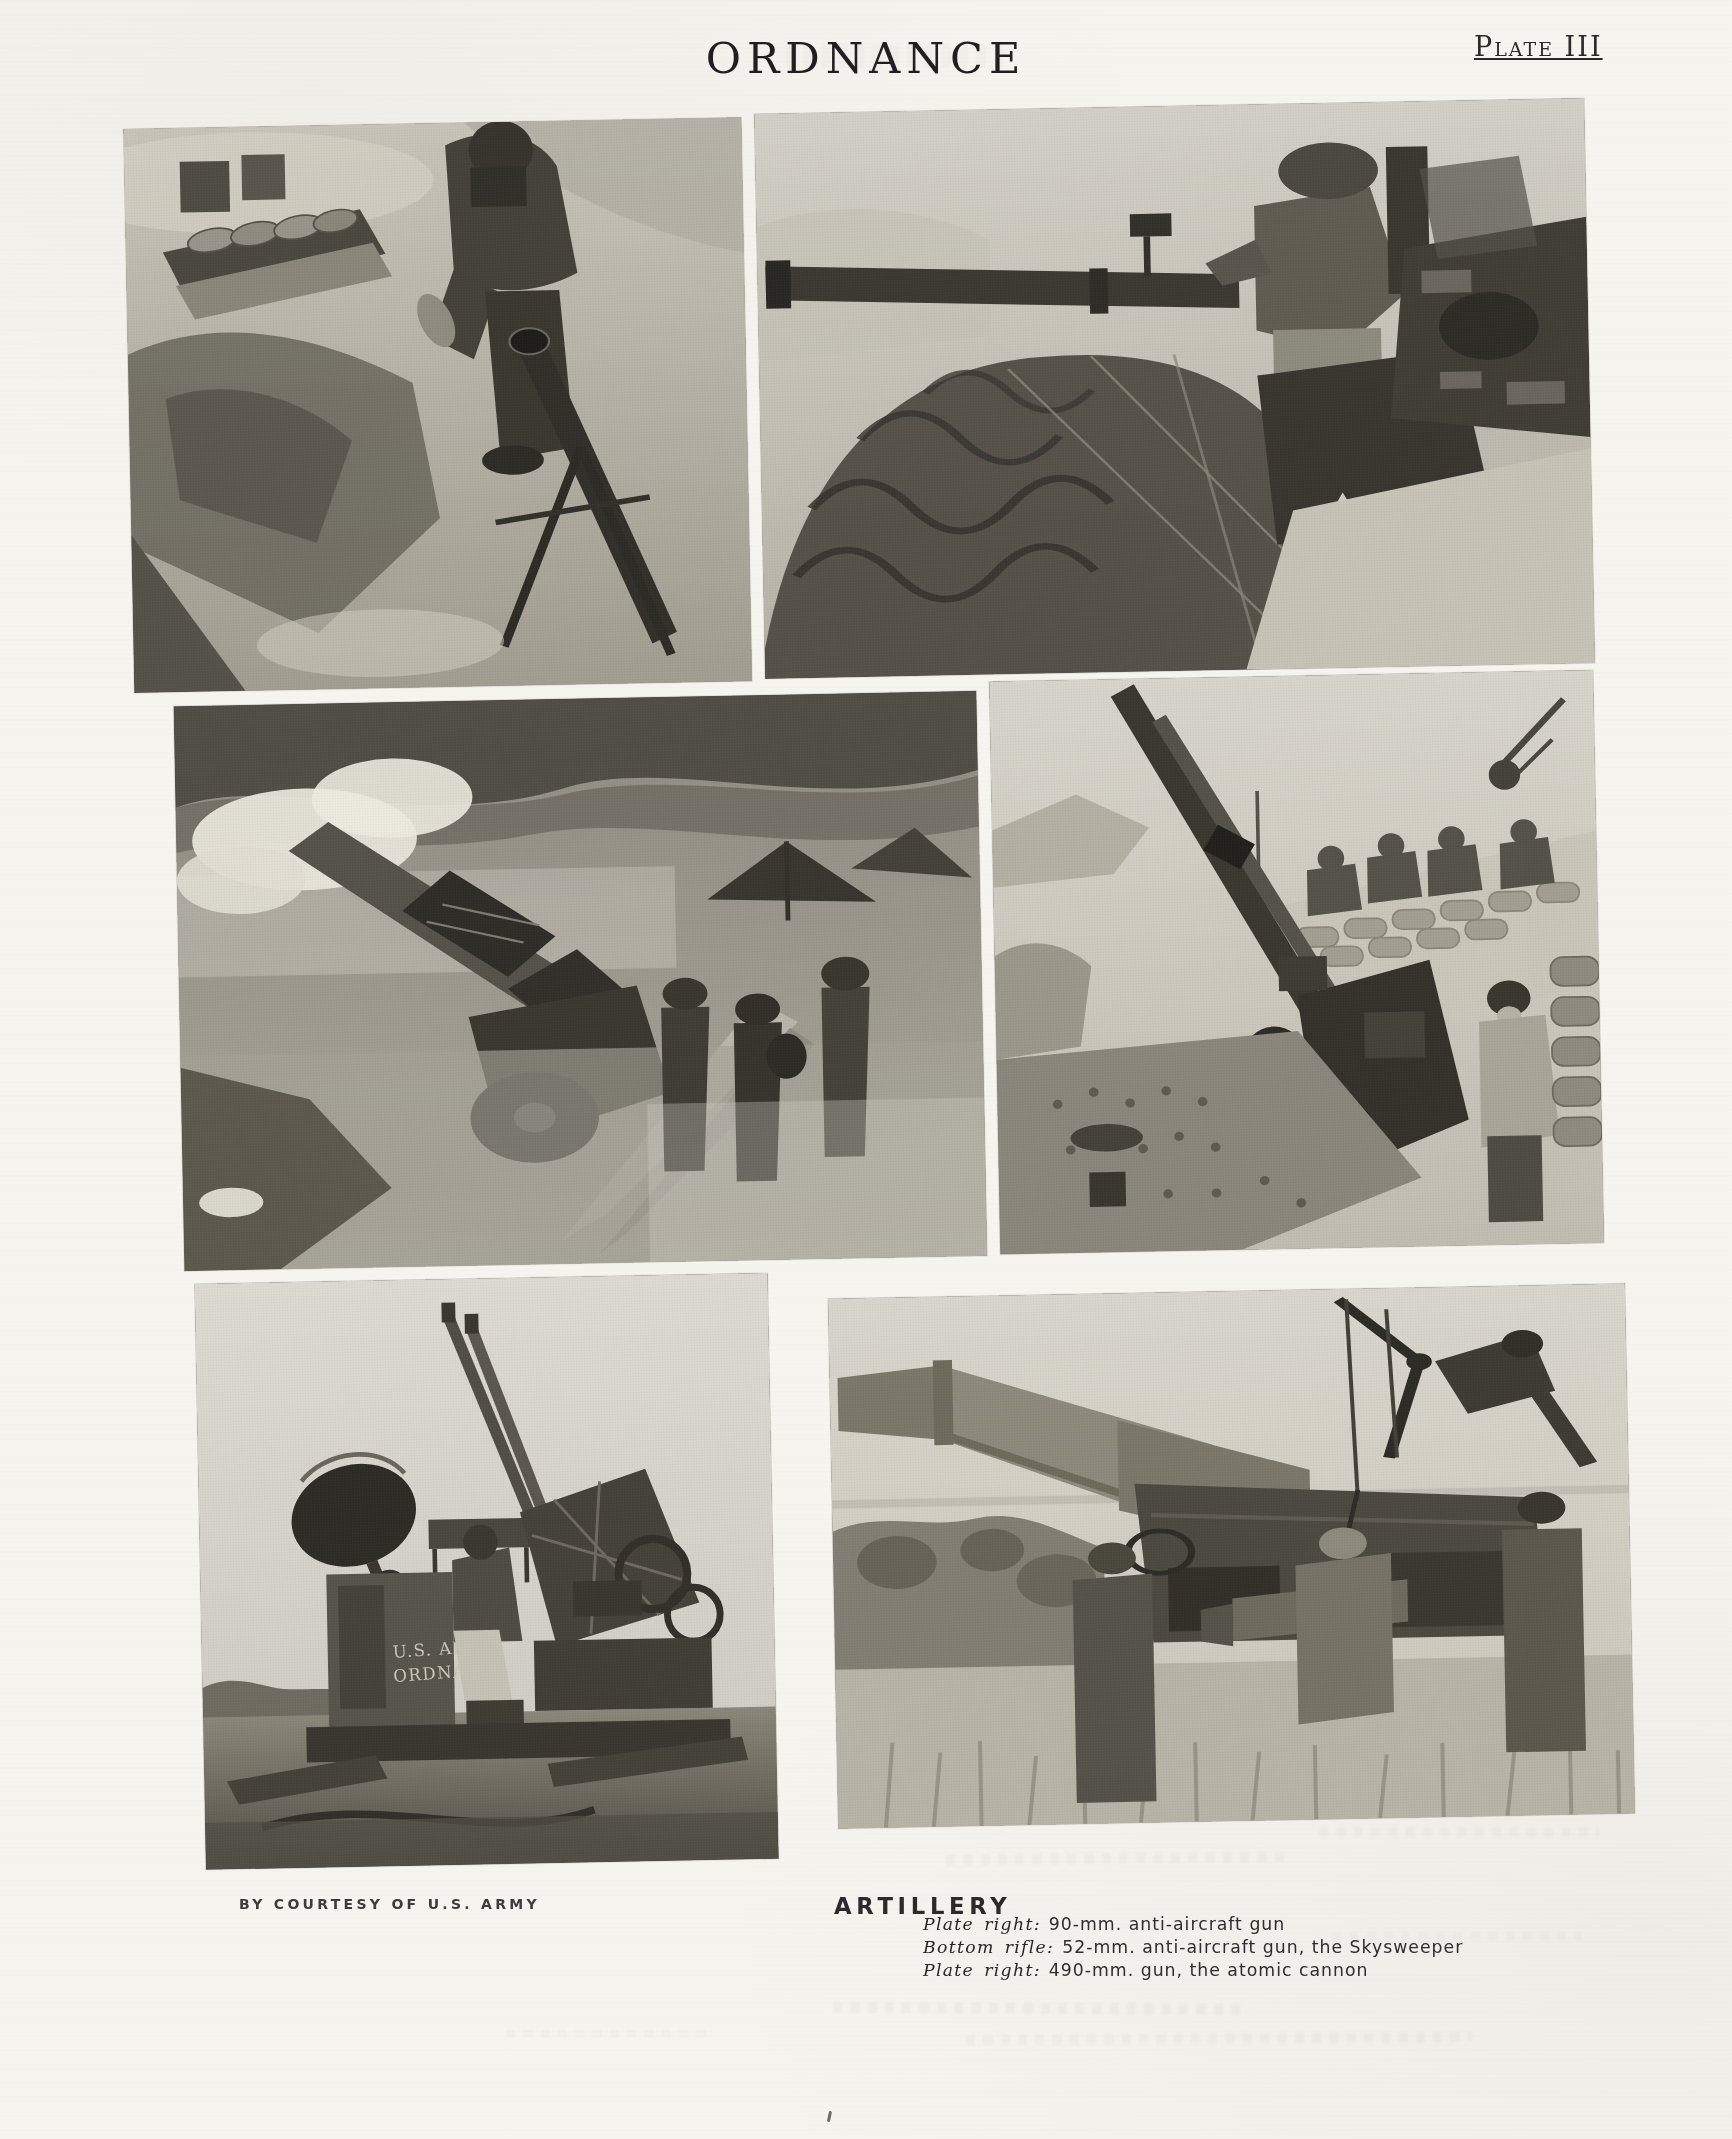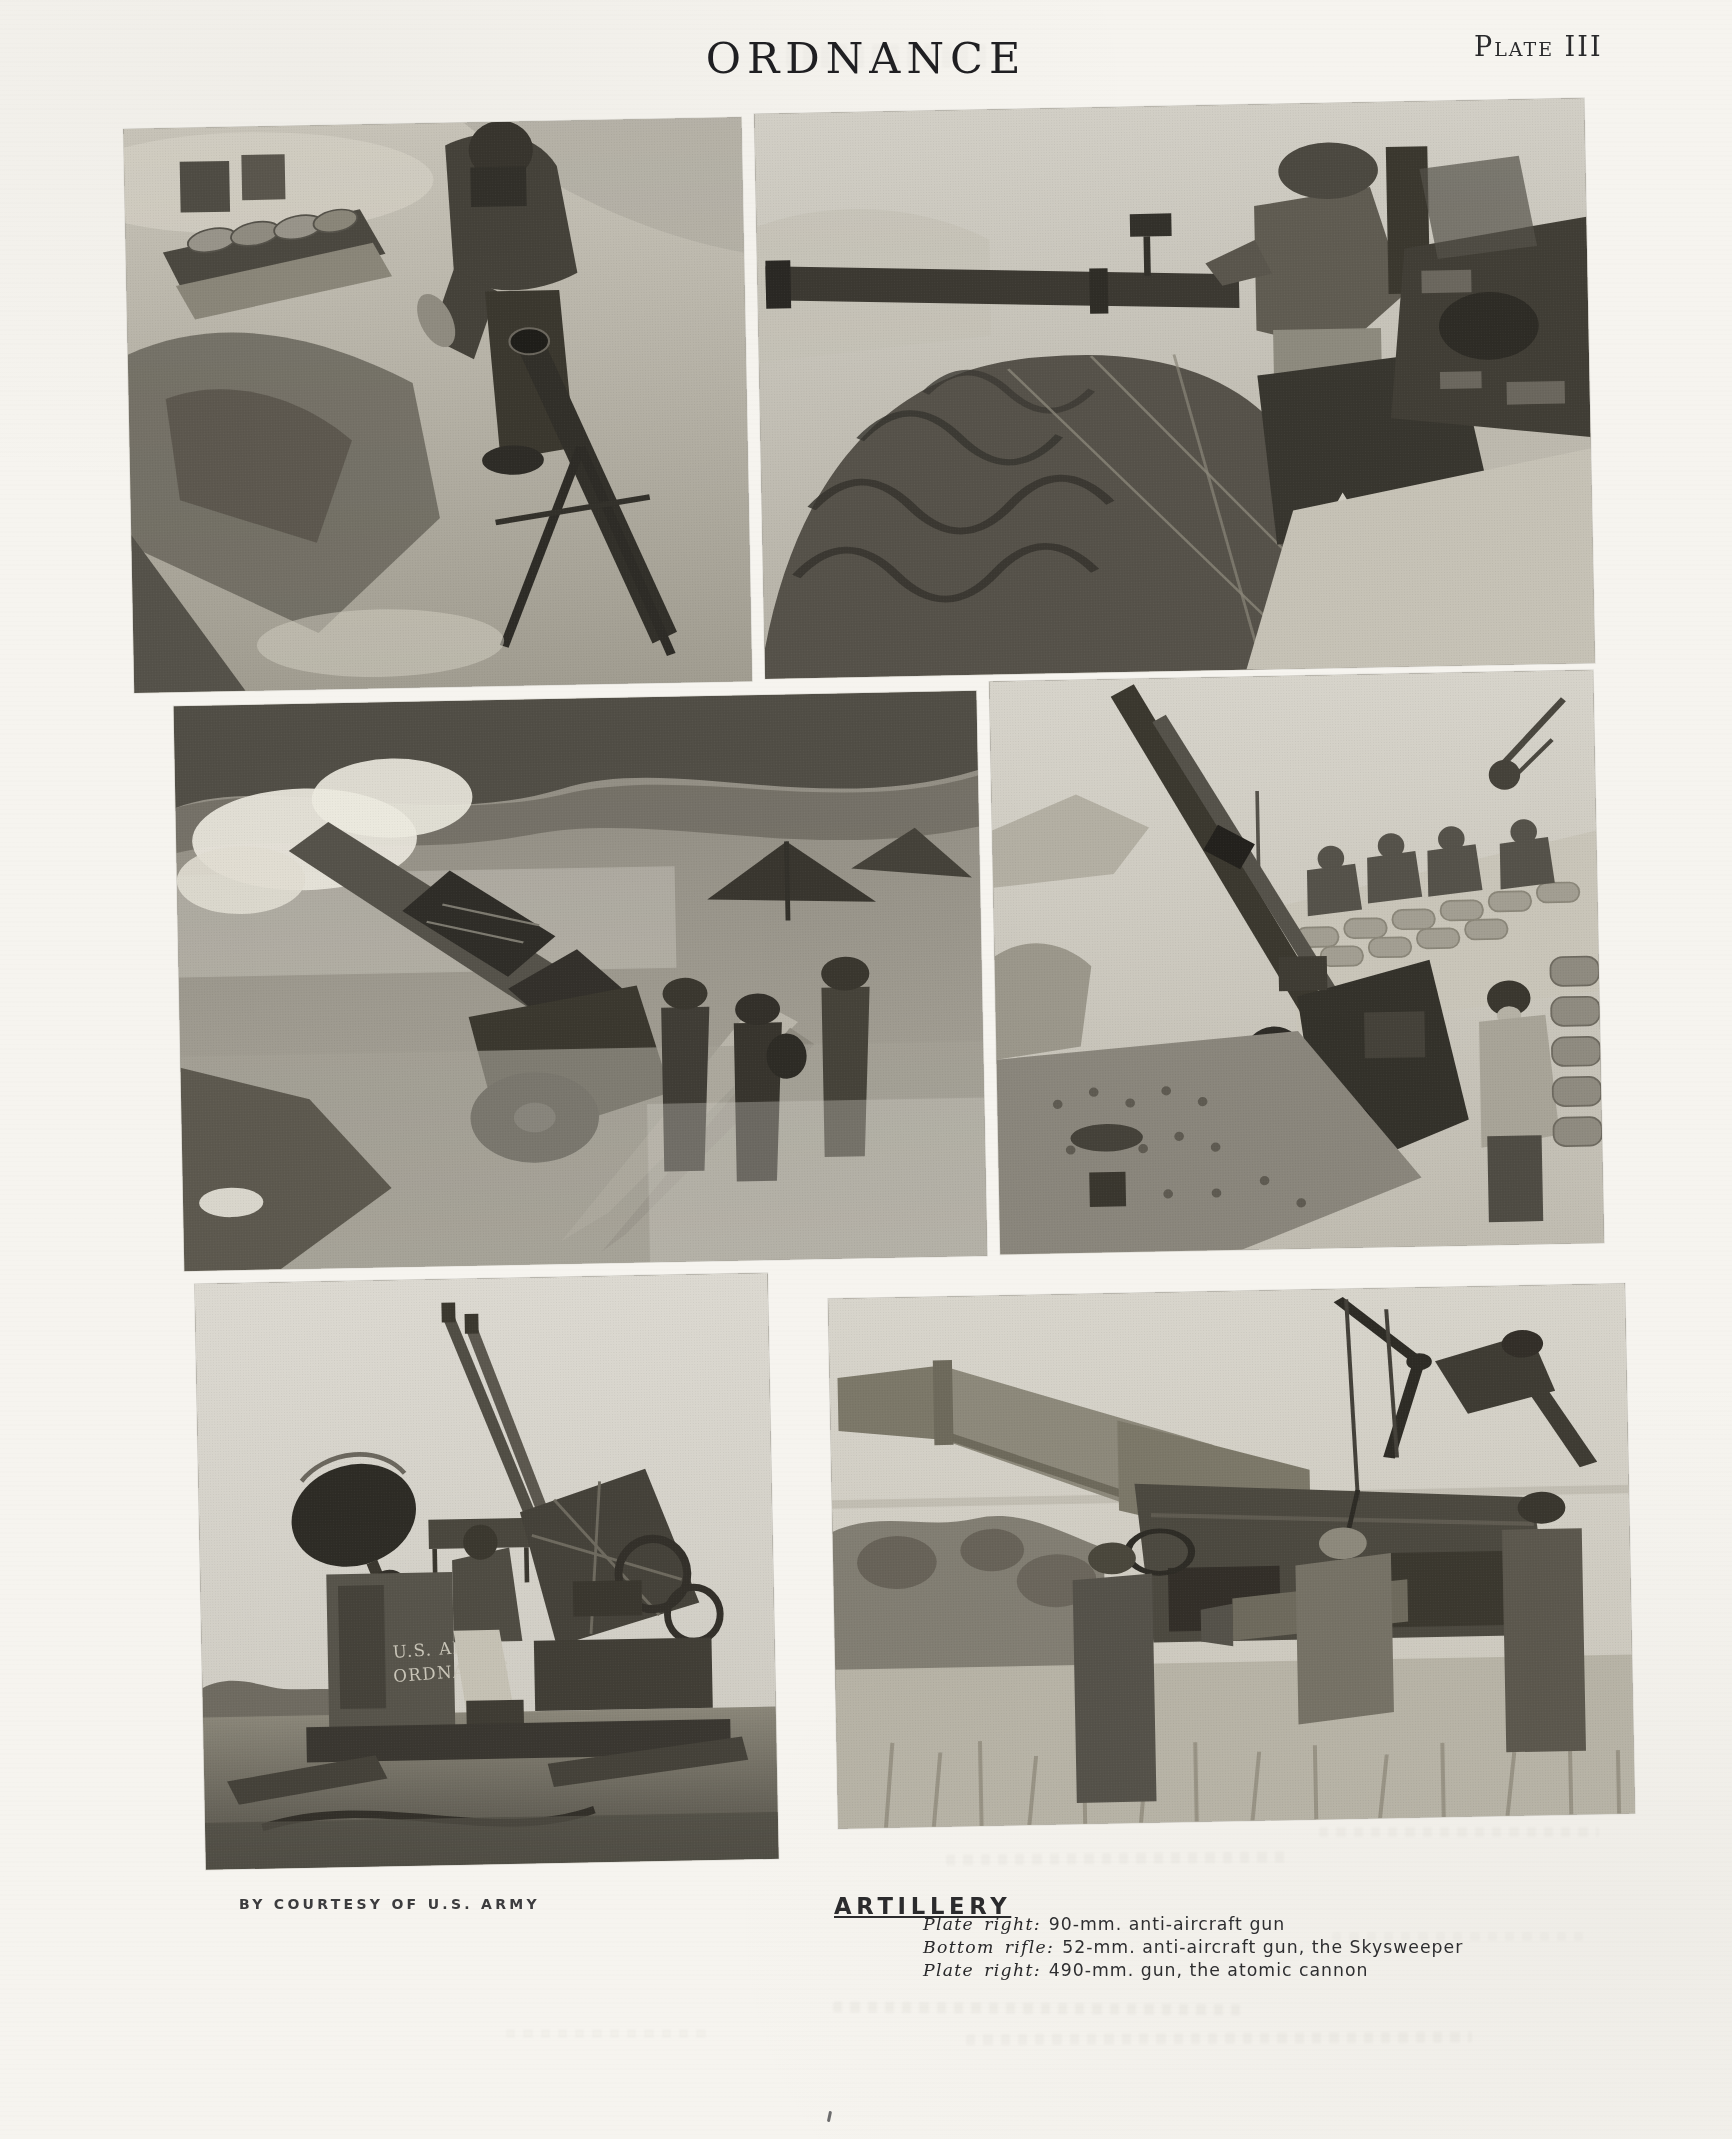--- a/index.html
+++ b/index.html
@@ -23,20 +23,21 @@
   .page-title{
     position:absolute;top:33px;left:0;width:1732px;text-align:center;
     font-size:43px;letter-spacing:6px;color:#1f1f22;
     font-family:"DejaVu Serif", serif;
   }
   .plate-label{
     position:absolute;top:31px;left:1474px;
     font-size:27px;letter-spacing:2px;color:#2a2a2c;
     font-variant:small-caps;
     font-family:"DejaVu Serif", serif;
+    text-decoration:underline;
   }
 
   
   .montage{position:absolute;inset:0;transform:rotate(-1.1deg);transform-origin:866px 986px;}
   .photo{position:absolute;overflow:hidden;background:#b6b2a7;
     box-shadow:inset 0 0 40px rgba(35,33,26,.28), 0 0 0 0.7px rgba(60,58,50,.12);}
   .photo svg{position:absolute;inset:0;width:100%;height:100%;display:block;}
   
   .photo::after{
     content:"";position:absolute;inset:0;pointer-events:none;opacity:.45;
@@ -53,21 +54,21 @@
 
   
   .credit{
     position:absolute;top:1877px;left:239px;
     font-family:"DejaVu Sans", sans-serif;font-weight:700;
     font-size:14px;letter-spacing:3.3px;color:#3c3c3e;margin-top:19px;
   }
   .caption-heading{
     position:absolute;top:1893px;left:834px;width:293px;text-align:left;
     font-family:"DejaVu Sans", sans-serif;font-weight:700;
-    font-size:22.7px;letter-spacing:4.7px;color:#2b2b2d;text-decoration:underline;
+    font-size:22.7px;letter-spacing:4.7px;color:#2b2b2d;
   }
   .caption-col{position:absolute;font-size:17.3px;}
   .caption-col .cap-line{height:23px;line-height:23px;white-space:nowrap;}
   .cap-label{
     font-family:"DejaVu Serif", serif;font-style:italic;
     letter-spacing:1.3px;word-spacing:3.3px;color:#28282a;margin-right:8px;
   }
   .cap-text{
     font-family:"DejaVu Sans", sans-serif;letter-spacing:1px;color:#2e2e30;
   }

